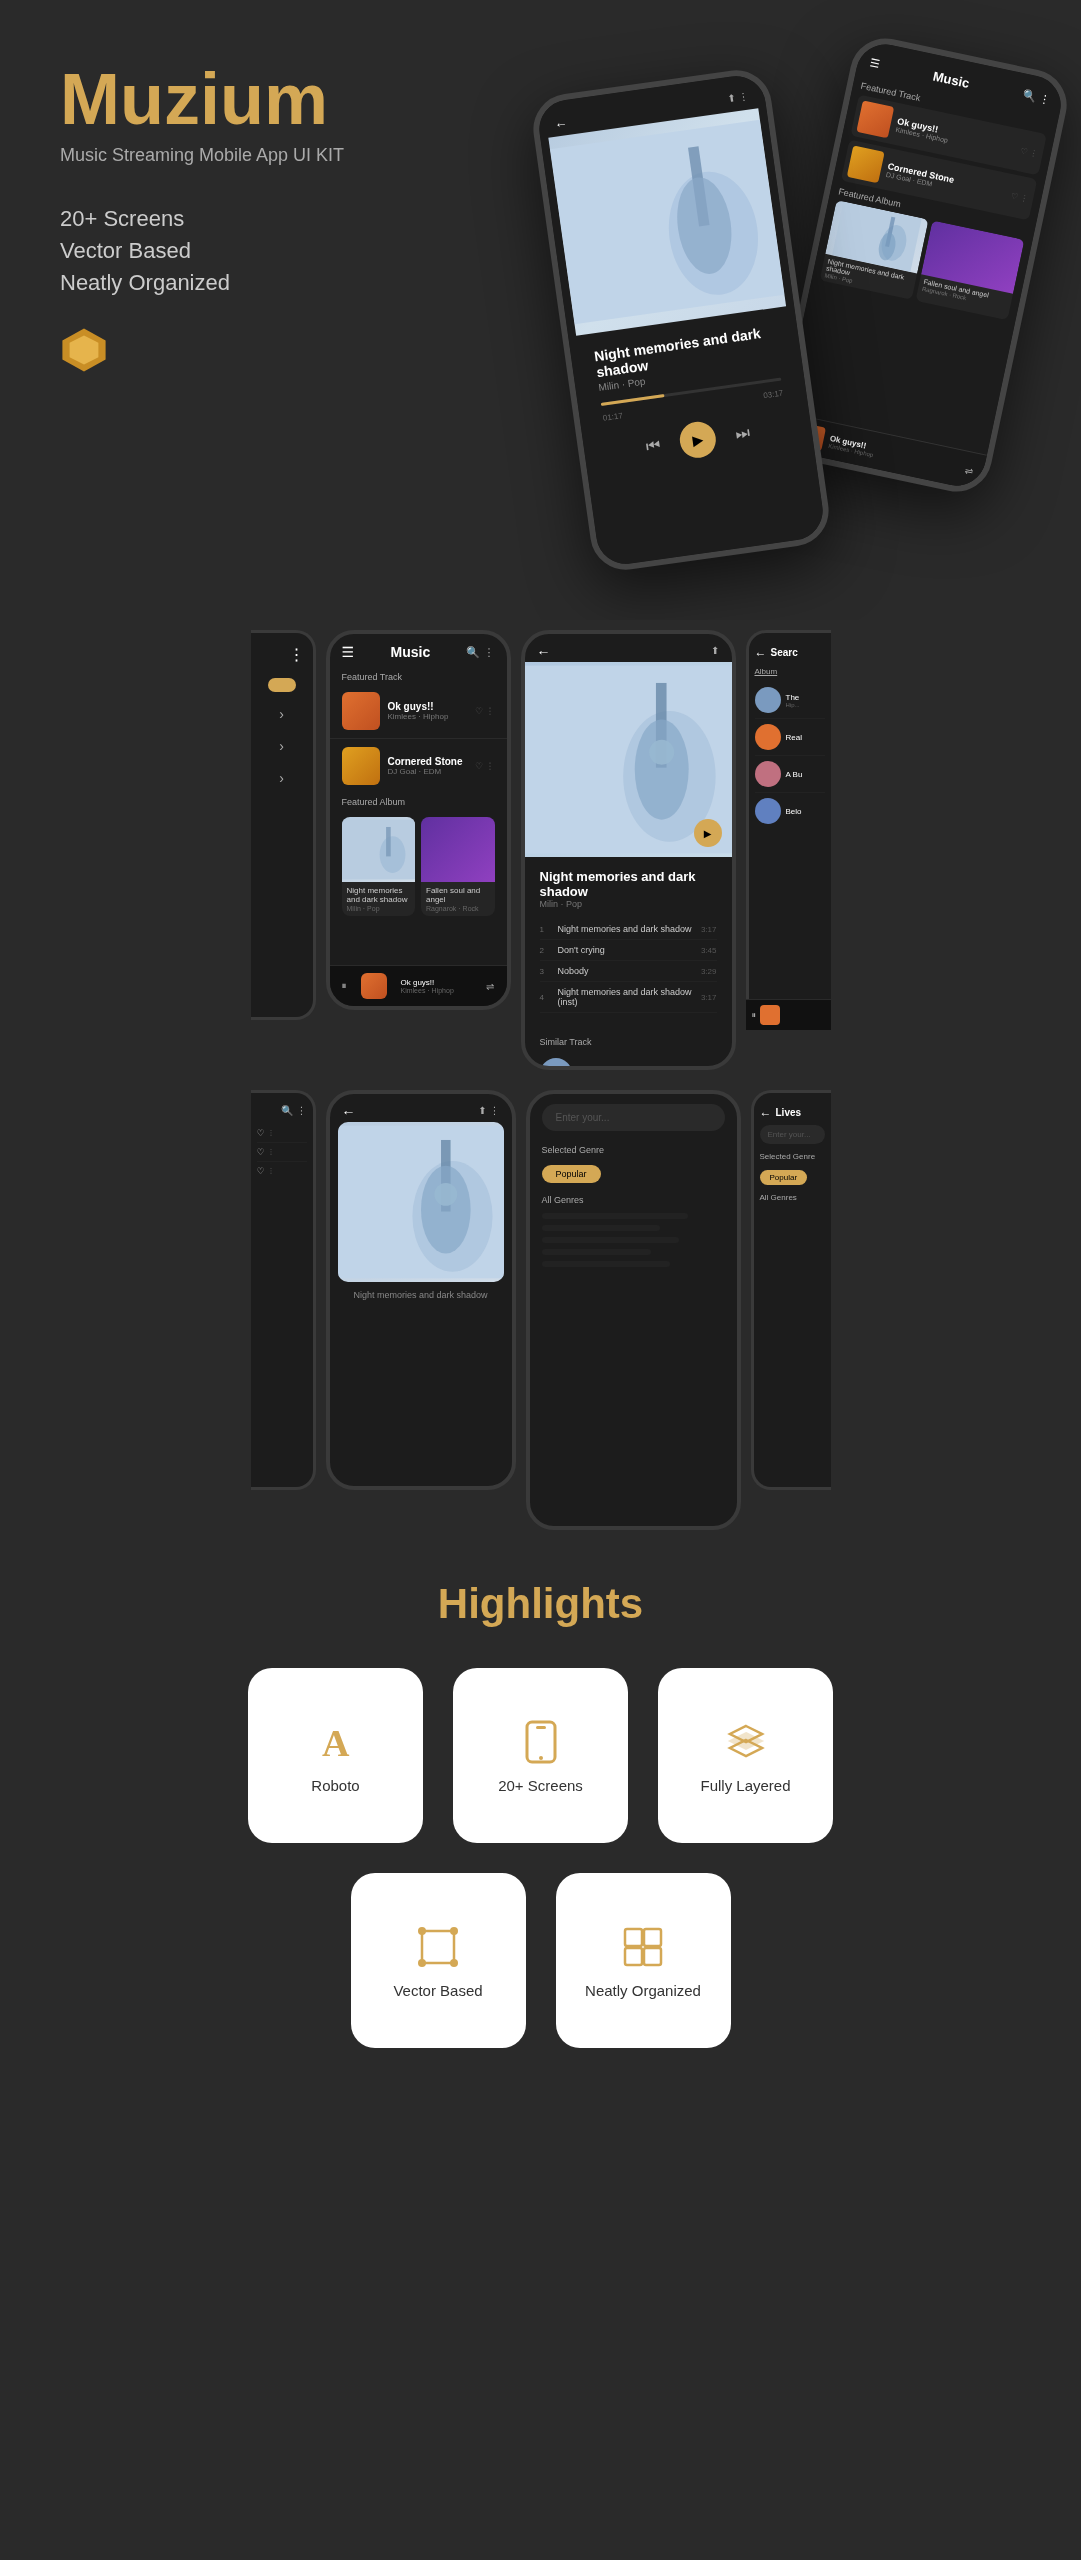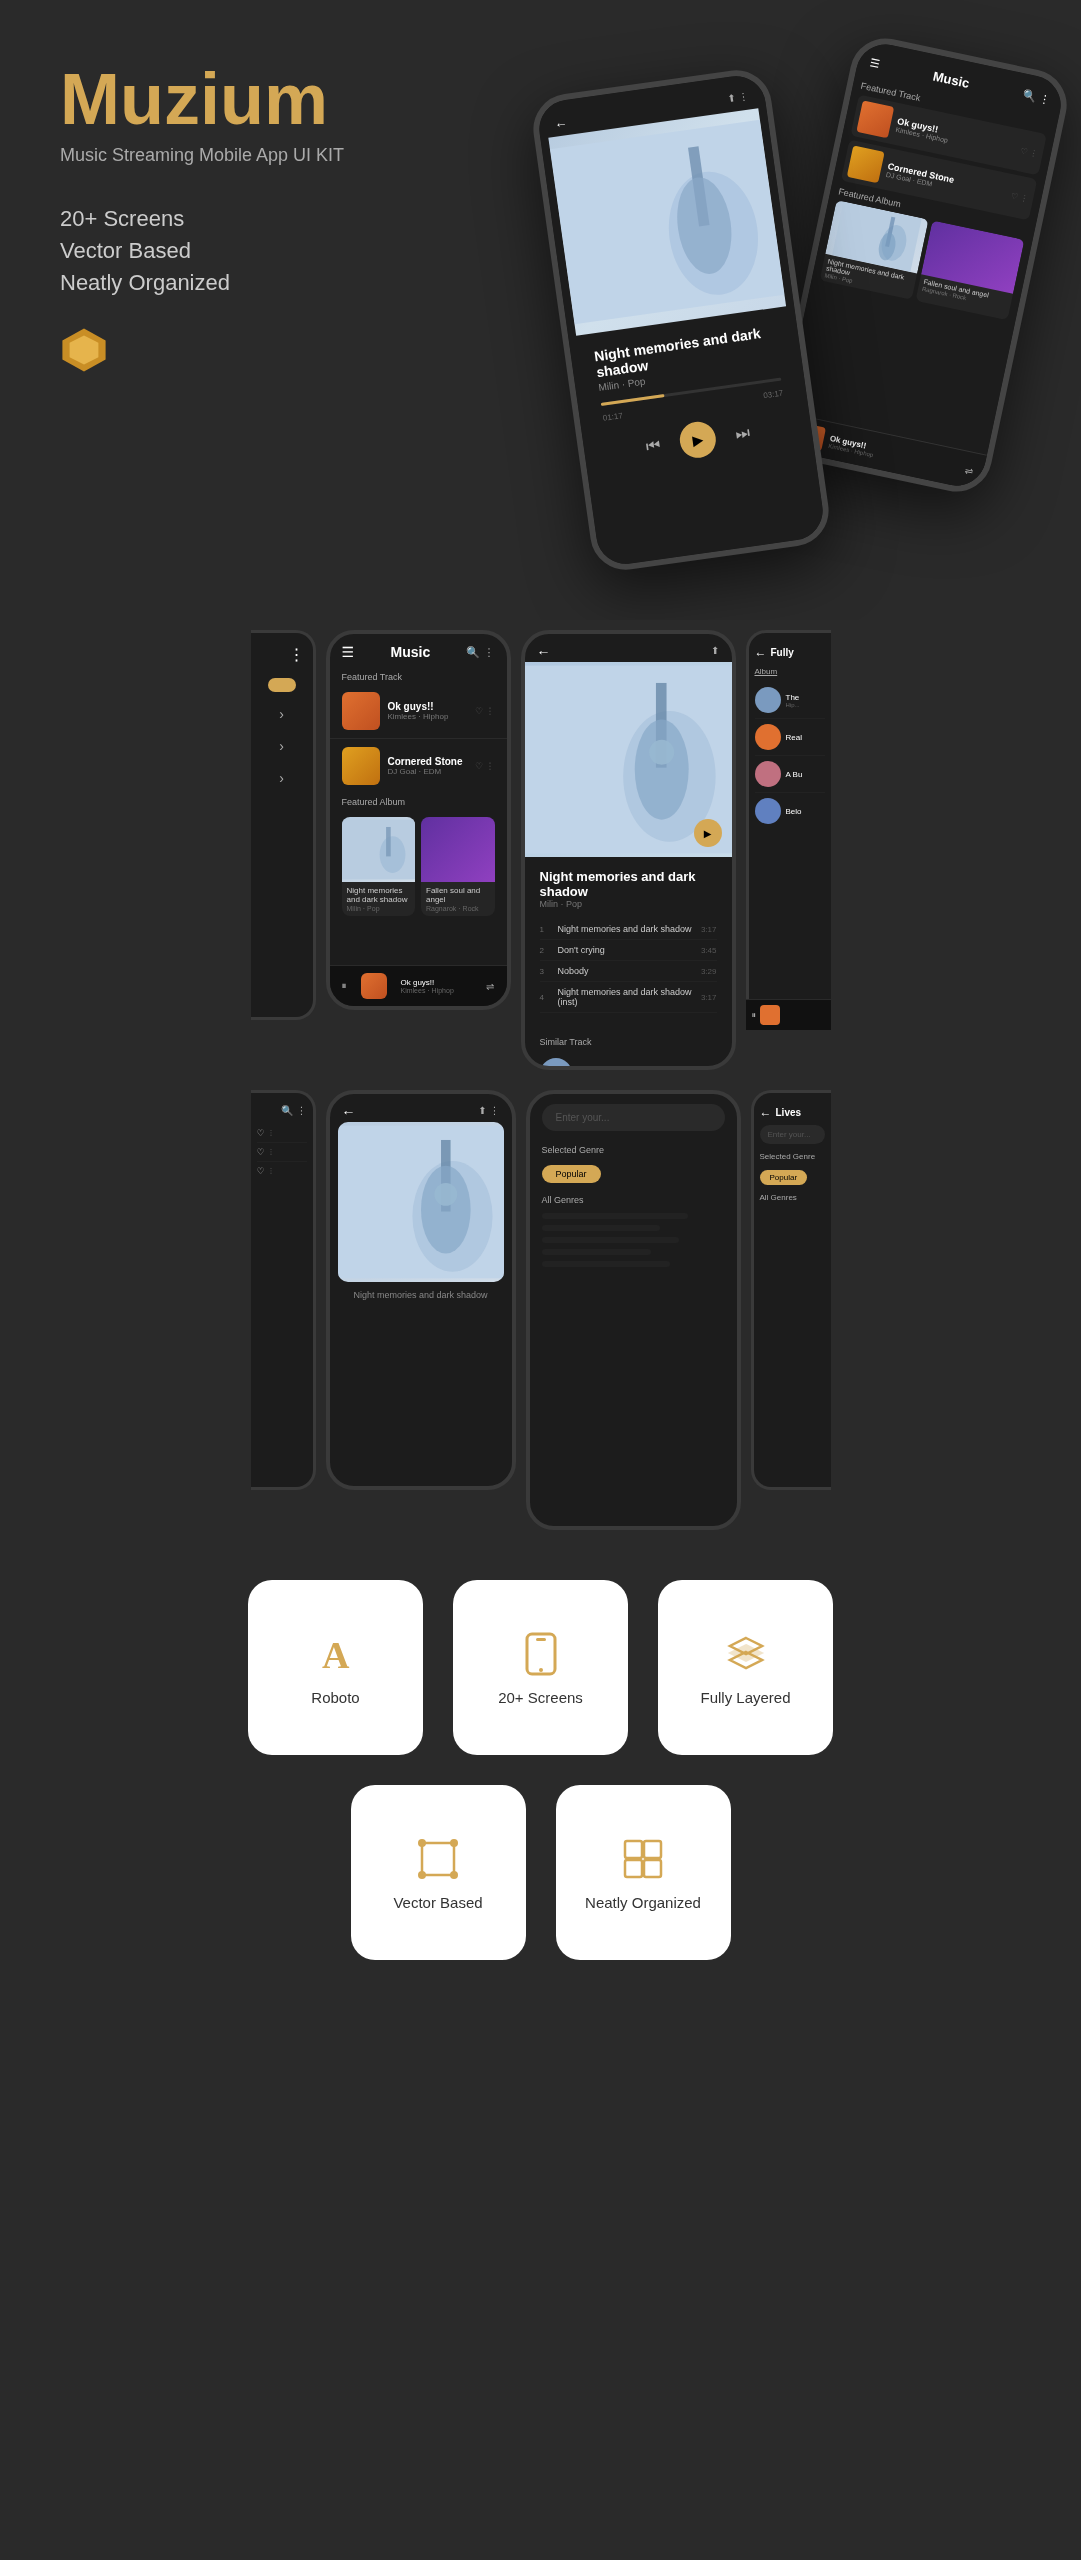--- a/index.html
+++ b/index.html
@@ -688,21 +688,21 @@
       </div>
 
     </div>
 
   </div>
 
   <div style="position:relative;width:85px;height:400px;overflow:hidden;flex-shrink:0;">
     <div style="background:#1c1c1c;border-radius:20px 0 0 20px;border:3px solid #3a3a3a;border-right:none;width:100%;height:100%;overflow:hidden;padding:8px 6px;">
       <div style="display:flex;align-items:center;gap:4px;padding:4px 0 8px;">
         <span style="font-size:12px;color:#fff;">←</span>
-        <span style="font-size:10px;color:#fff;font-weight:600;">Fully</span>
+        <span style="font-size:10px;color:#fff;font-weight:600;">Searc</span>
       </div>
       <div style="font-size:8px;color:#aaa;margin-bottom:6px;text-decoration:underline;">Album</div>
 
       <div style="display:flex;align-items:center;padding:5px 0;border-bottom:1px solid #222;gap:5px;">
         <div style="width:26px;height:26px;border-radius:50%;background:#7a9abf;flex-shrink:0;"></div>
         <div>
           <div style="font-size:8px;color:#fff;">The</div>
           <div style="font-size:6px;color:#666;">Hip...</div>
         </div>
       </div>
@@ -804,20 +804,21 @@
       <div style="background:#2a2a2a;border-radius:10px;padding:5px 8px;font-size:8px;color:#555;margin-bottom:8px;">Enter your...</div>
       
       <div style="font-size:8px;color:#aaa;margin-bottom:5px;">Selected Genre</div>
       <div style="background:#d4a855;border-radius:10px;padding:3px 10px;font-size:8px;color:#000;display:inline-block;margin-bottom:8px;">Popular</div>
       <div style="font-size:8px;color:#aaa;">All Genres</div>
     </div>
   </div>
 </div>
 
 <section class="highlights-section">
+  <h2 class="highlights-title">Highlights</h2>
 
   <div class="highlights-grid-top">
 
     <div class="highlight-card">
       <div class="highlight-icon">
         <svg width="44" height="44" viewBox="0 0 44 44">
           <text x="8" y="36" font-size="38" font-weight="700" fill="#d4a855" font-family="serif">A</text>
         </svg>
       </div>
       <span class="highlight-label">Roboto</span>

